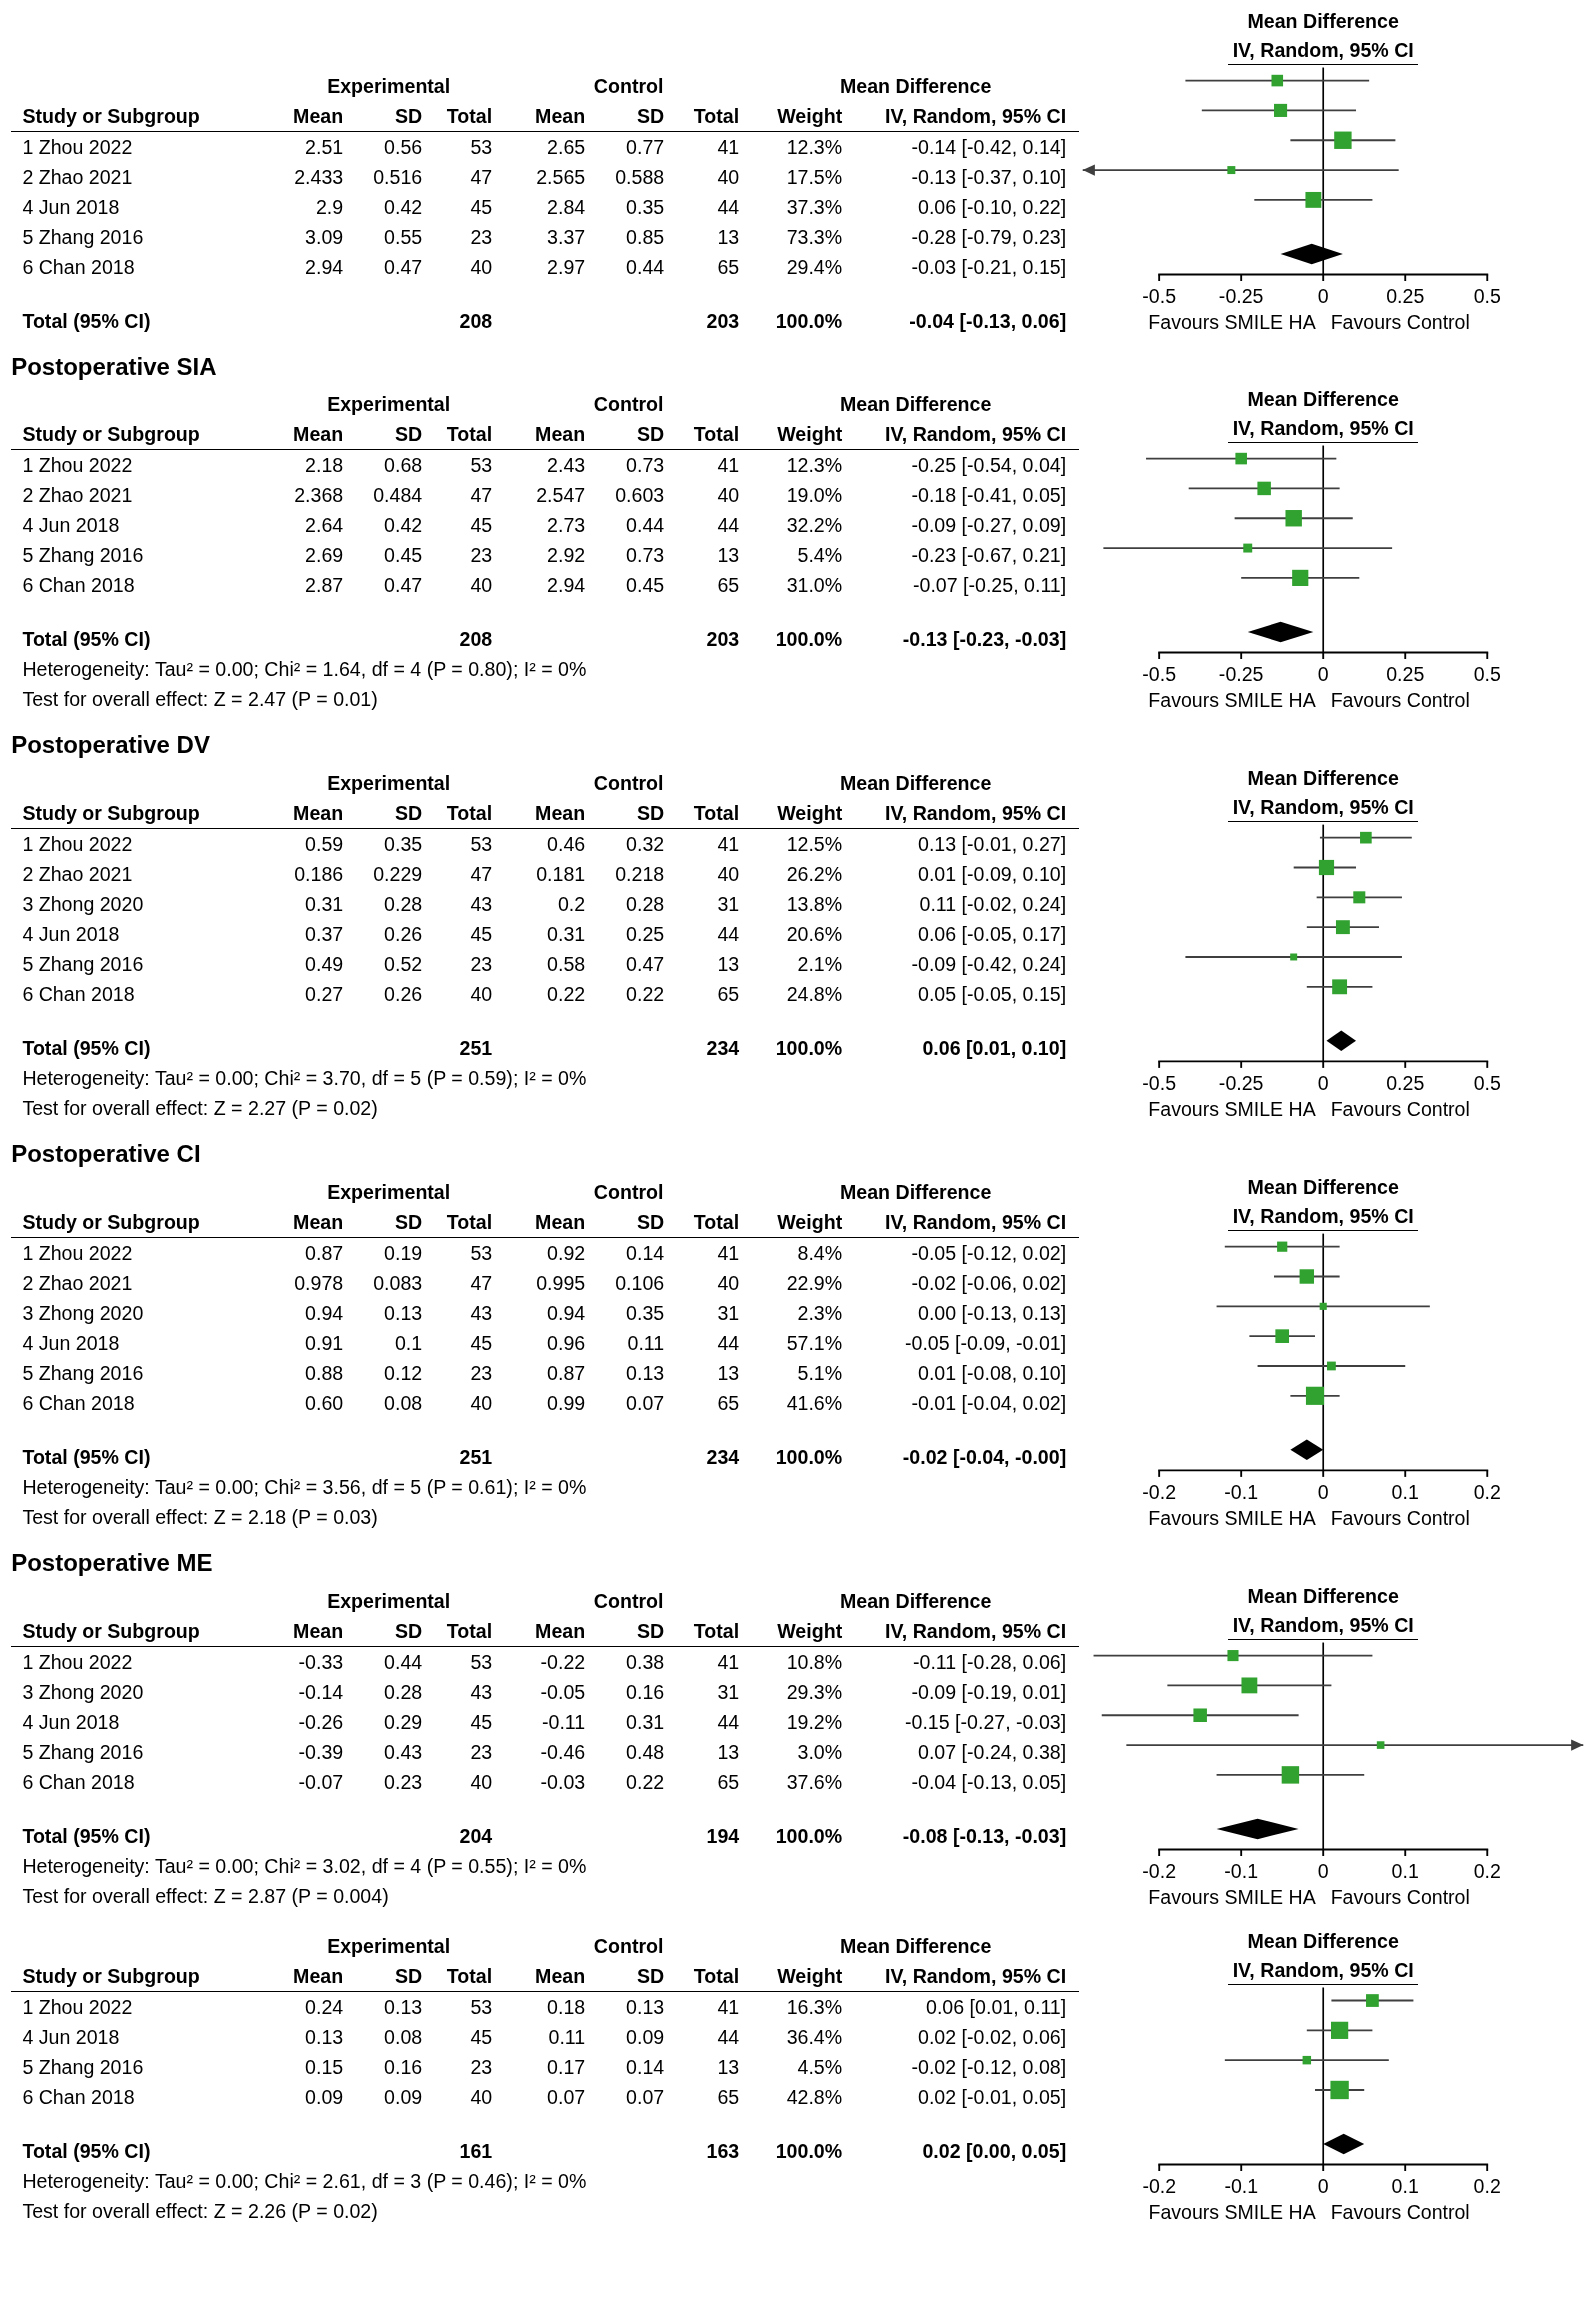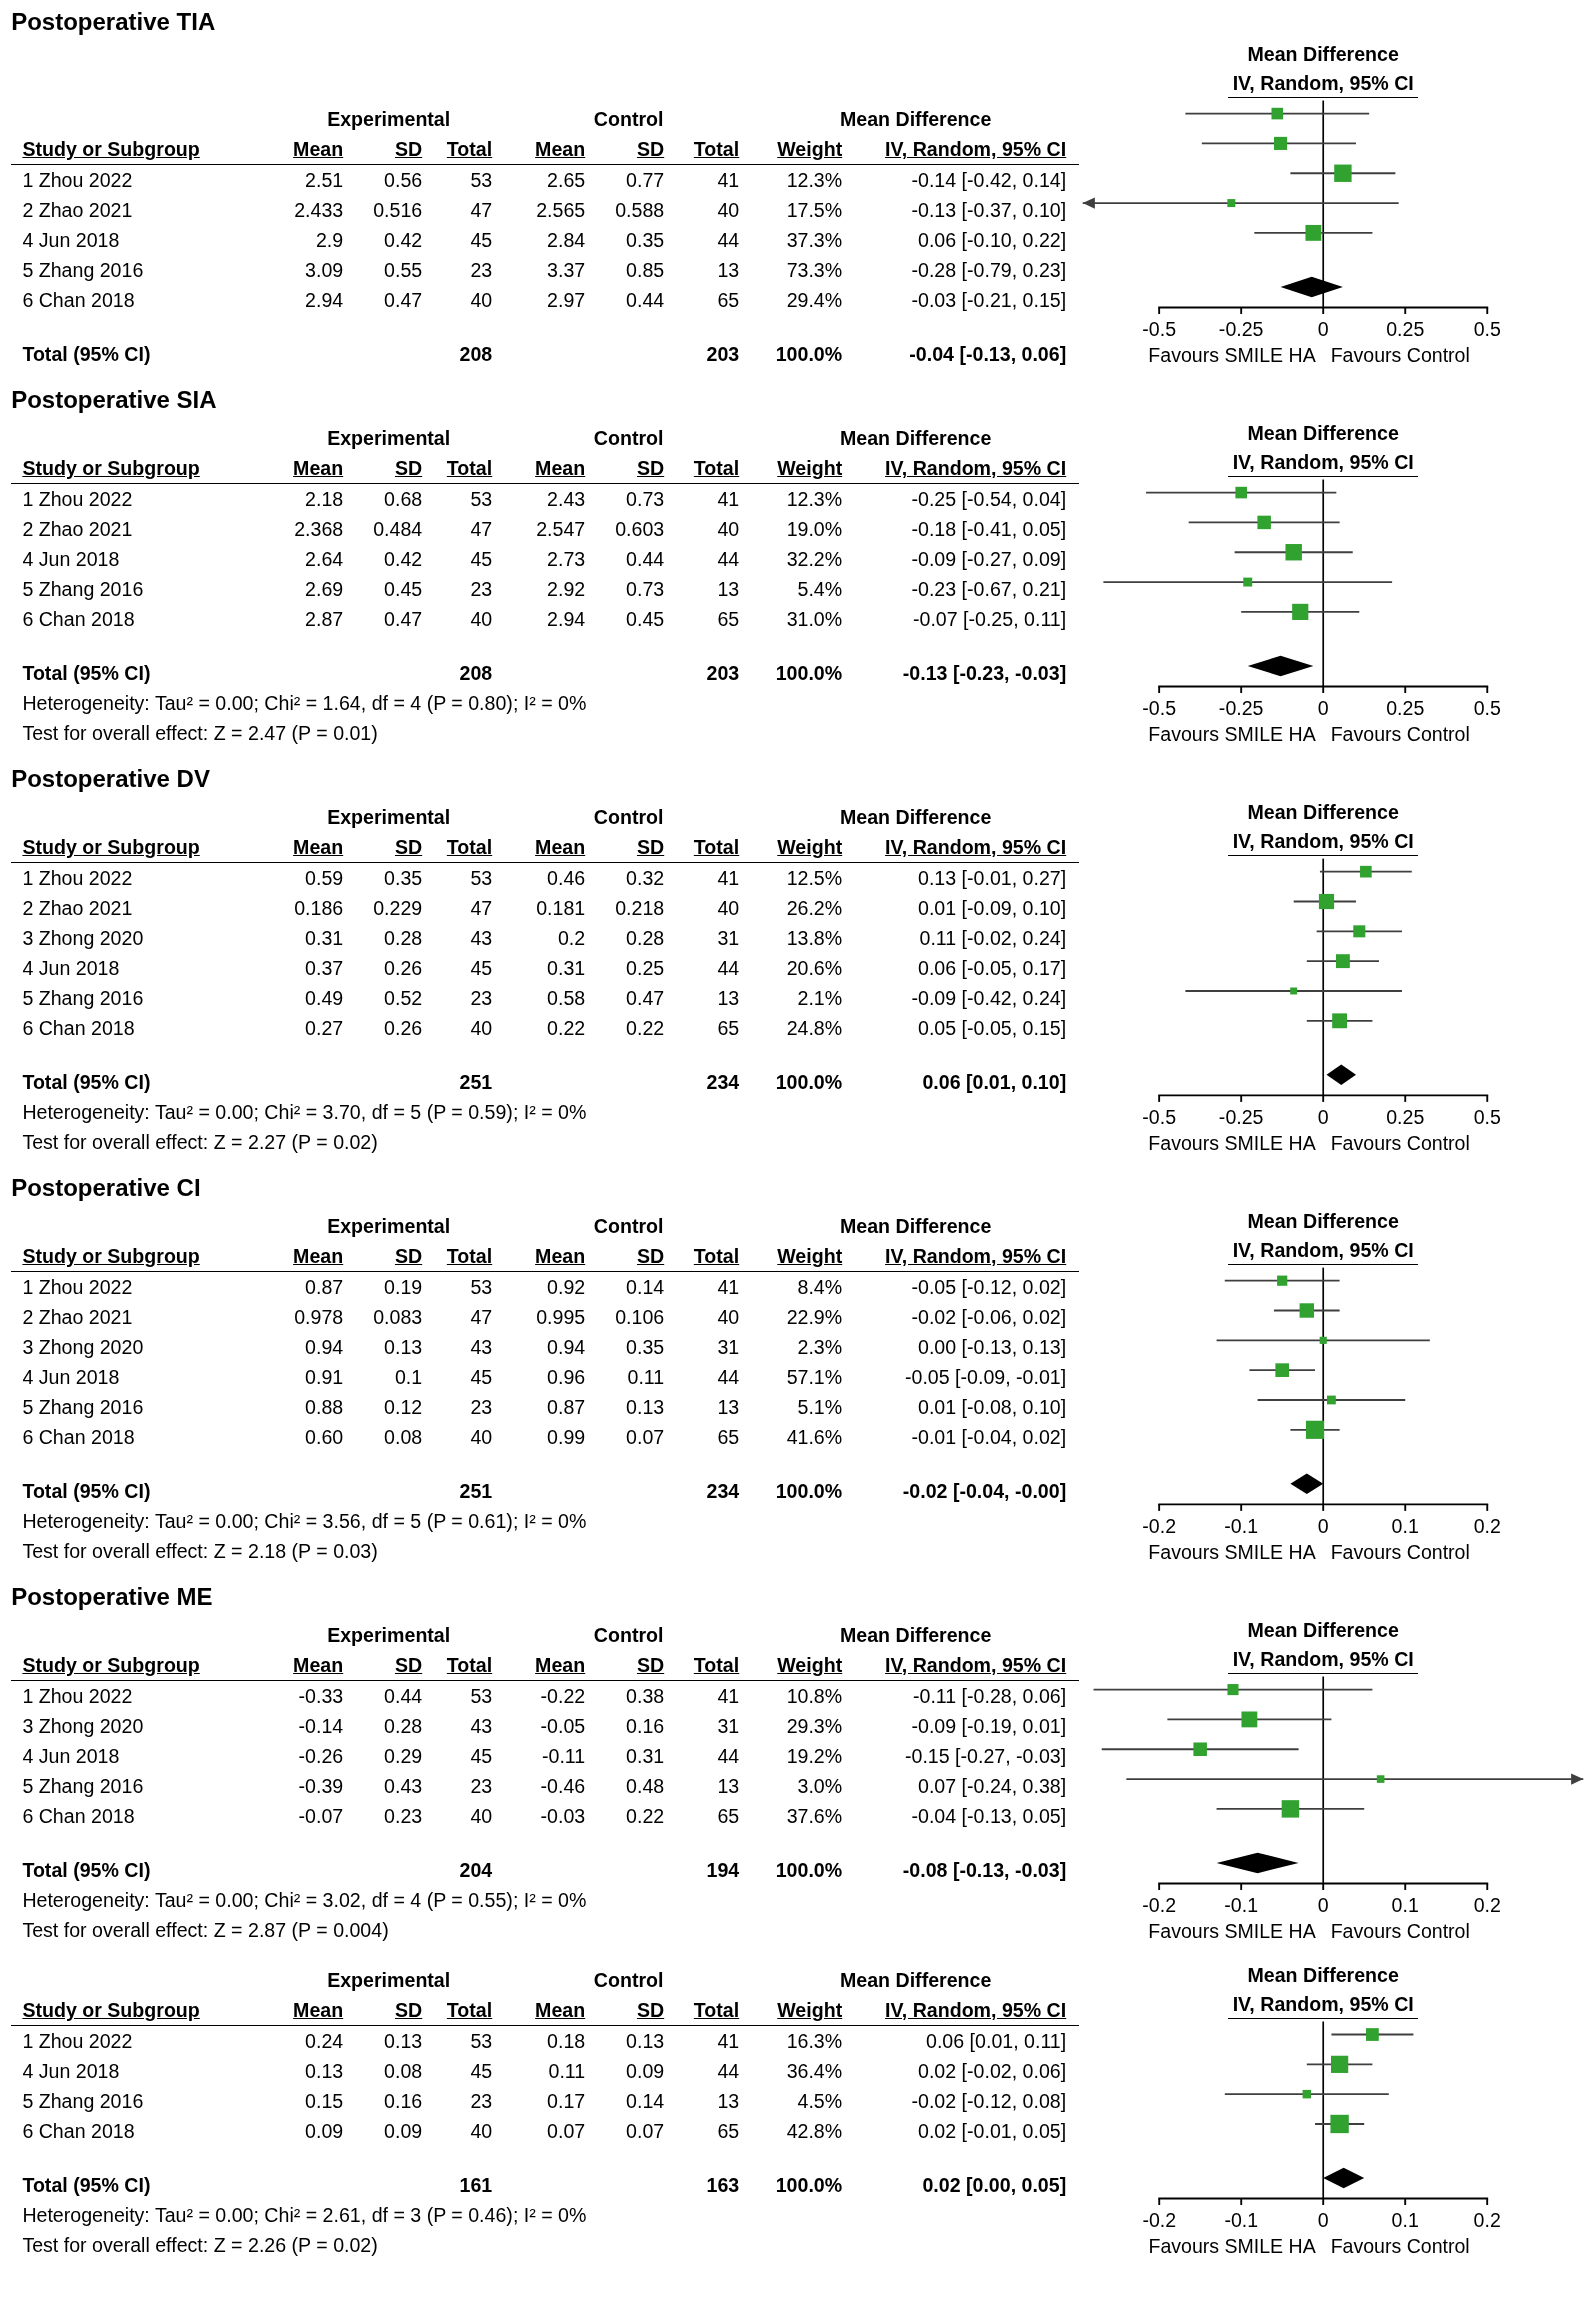--- a/index.html
+++ b/index.html
@@ -7,37 +7,36 @@
   #figure{padding:5.6px 0 9.3px 11.2px;}
   .panel{margin-bottom:15px;}
   .panel-title{font-size:24px;font-weight:bold;line-height:32px;margin:0 0 1.9px 0;}
   .panel-body{display:flex;align-items:flex-end;}
   .ftable{display:grid;grid-template-columns:261px 84px 79px 70px 93px 79px 75px 103px 224px;flex:0 0 1067px;}
   .cell{height:30px;line-height:30px;font-size:19.6px;white-space:nowrap;overflow:visible;}
   .left{text-align:left;padding-left:11.2px;}
   .right{text-align:right;padding-right:13px;}
   .center{text-align:center;}
   .bold{font-weight:bold;}
-  .hdr2{border-bottom:1.9px solid #000;text-decoration:underline;}
+  .hdr2{border-bottom:1.9px solid #000;}
   .spacer{grid-column:1/-1;height:24px;}
   .footline{grid-column:1/-1;height:30px;line-height:30px;font-size:19.6px;padding-left:11.2px;white-space:nowrap;}
   .plot{position:relative;width:508px;flex:0 0 508px;}
   .plot-head{position:absolute;top:0;left:0;width:488px;text-align:center;font-weight:bold;font-size:19.6px;z-index:2;}
   .plot-head .l1{height:30px;line-height:30px;}
   .plot-head .l2{height:30px;line-height:28px;}
   .plot-head .u{display:inline-block;border-bottom:1.9px solid #000;padding:0 4.7px;}
   .plot svg{position:absolute;top:0;left:0;display:block;}
   .plot svg text{font-size:21px;font-family:"Liberation Sans","DejaVu Sans",sans-serif;fill:#000;}
 </style>
 </head>
 <body>
 
 <div id="figure">
     <div class="panel">
-      <div class="panel-title">Postoperative TIA</div>
       <div class="panel-body">
         <div class="ftable">
           <div class="cell" style="grid-column: 1;"></div>
           <div class="cell center bold" style="grid-column: 2 / 5;">Experimental</div>
           <div class="cell center bold" style="grid-column: 5 / 8;">Control</div>
           <div class="cell center bold" style="grid-column: 8 / 10;">Mean Difference</div>
           <div class="cell left bold hdr2">Study or Subgroup</div>
           <div class="cell right bold hdr2">Mean</div>
           <div class="cell right bold hdr2">SD</div>
           <div class="cell right bold hdr2">Total</div>

